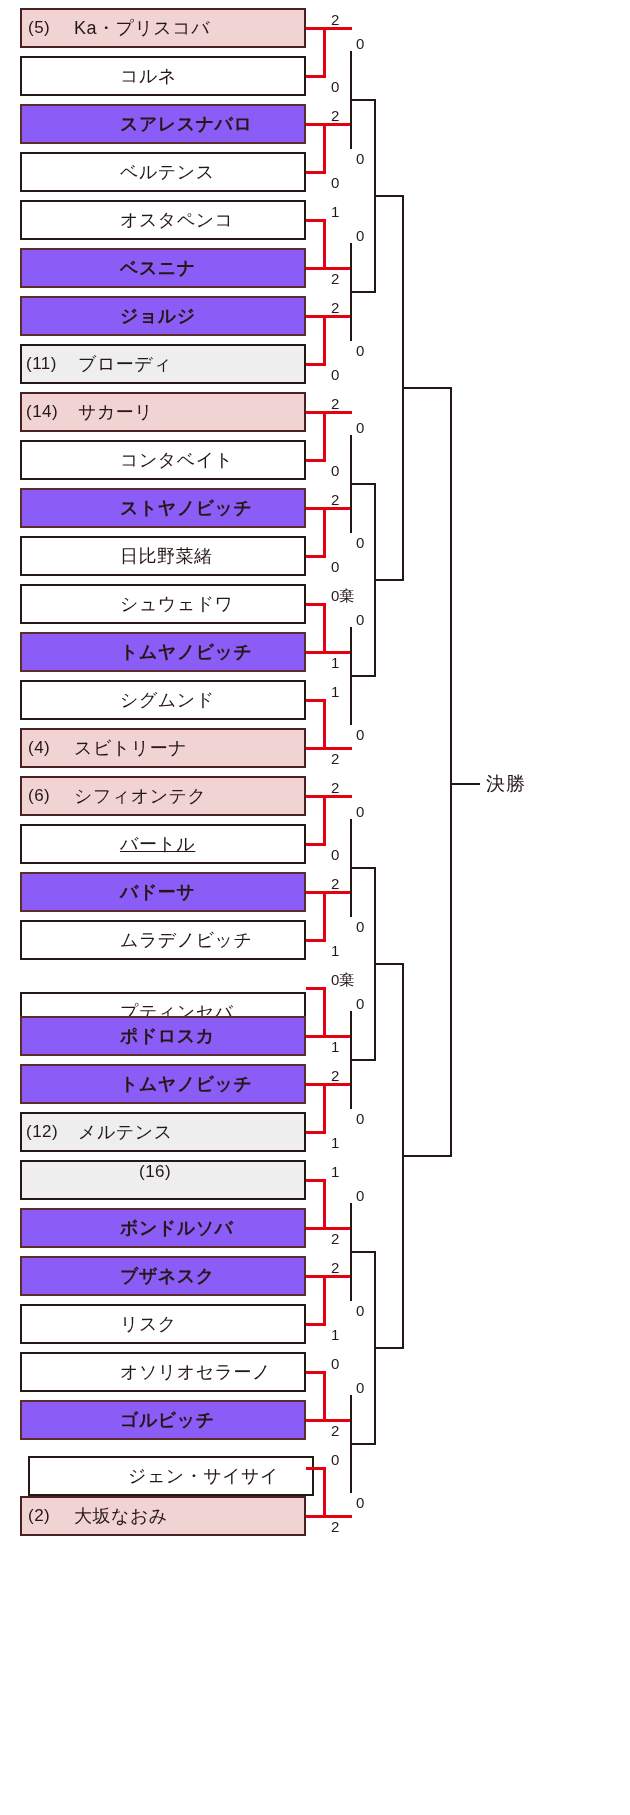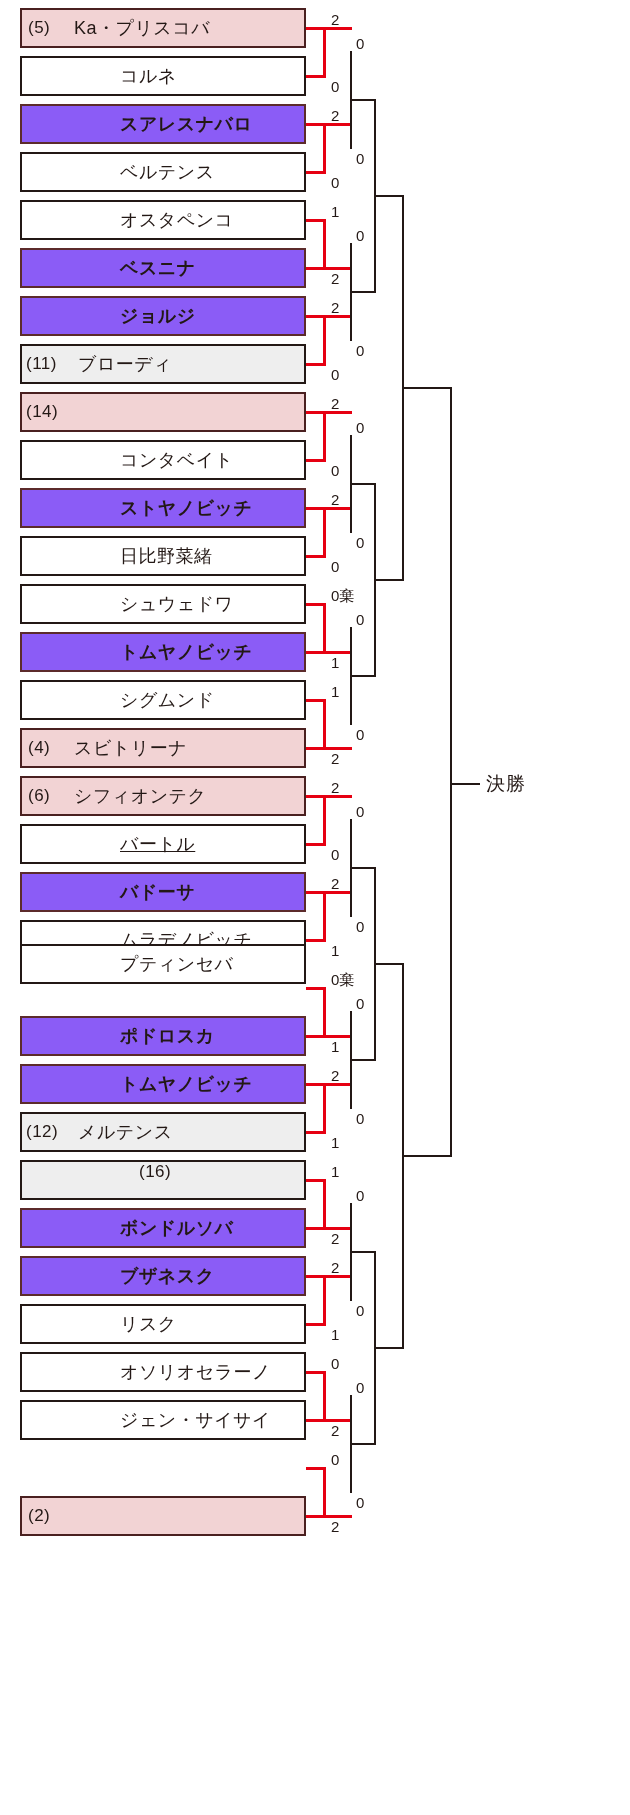--- a/index.html
+++ b/index.html
@@ -105,20 +105,21 @@
       <div class="slot pink" style="top:296px;">
         <span class="seed"></span>
         <span class="pname noseed">ジョルジ</span>
       </div>
       <div class="slot gray" style="top:344px;">
         <span class="seed wide">(11)</span>
         <span class="pname">ブローディ</span>
       </div>
       <div class="slot deep" style="top:392px;">
         <span class="seed wide">(14)</span>
+        <span class="pname">サカーリ</span>
       </div>
       <div class="slot " style="top:440px;">
         <span class="seed"></span>
         <span class="pname noseed">コンタベイト</span>
       </div>
       <div class="slot pink" style="top:488px;">
         <span class="seed"></span>
         <span class="pname noseed">ストヤノビッチ</span>
       </div>
       <div class="slot " style="top:536px;">
@@ -150,21 +151,21 @@
         <span class="pname noseed">バートル</span>
       </div>
       <div class="slot pink" style="top:872px;">
         <span class="seed"></span>
         <span class="pname noseed">バドーサ</span>
       </div>
       <div class="slot " style="top:920px;">
         <span class="seed"></span>
         <span class="pname noseed">ムラデノビッチ</span>
       </div>
-      <div class="slot " style="top:944px;">
+      <div class="slot " style="top:992px;">
         <span class="seed"></span>
         <span class="pname noseed">プティンセバ</span>
       </div>
       <div class="slot pink" style="top:1016px;">
         <span class="seed"></span>
         <span class="pname noseed">ポドロスカ</span>
       </div>
       <div class="slot pink" style="top:1064px;">
         <span class="seed"></span>
         <span class="pname noseed">トムヤノビッチ</span>
@@ -189,26 +190,27 @@
         <span class="pname noseed">リスク</span>
       </div>
       <div class="slot " style="top:1352px;">
         <span class="seed"></span>
         <span class="pname noseed">オソリオセラーノ</span>
       </div>
       <div class="slot pink" style="top:1400px;">
         <span class="seed"></span>
         <span class="pname noseed">ゴルビッチ</span>
       </div>
-      <div class="slot " style="top:1400px;">
+      <div class="slot " style="top:1456px;margin-left:8px;">
         <span class="seed"></span>
         <span class="pname noseed">ジェン・サイサイ</span>
       </div>
       <div class="slot deep" style="top:1496px;">
         <span class="seed">(2)</span>
+        <span class="pname">大坂なおみ</span>
       </div>
     </div>
 
   <div id="lines">
       <div class="ln h red" style="left:306px;top:27px;width:20px;"></div>
       <div class="ln h red" style="left:306px;top:75px;width:20px;"></div>
       <div class="ln v red" style="left:323px;top:27px;height:50px;"></div>
       <div class="ln h red" style="left:323px;top:27px;width:29px;"></div>
       <div class="score" style="left:331px;top:12px;">2</div>
       <div class="score" style="left:331px;top:79px;">0</div>

